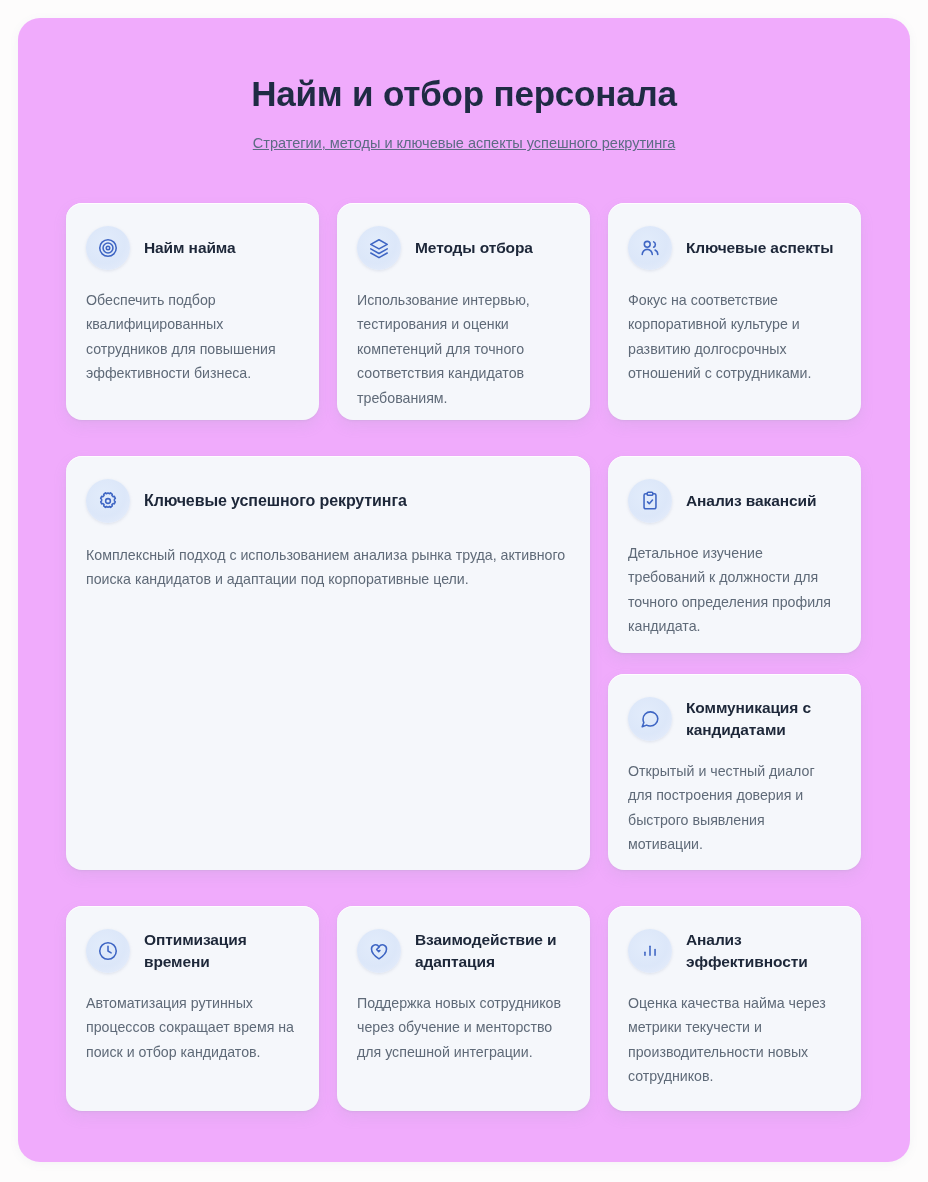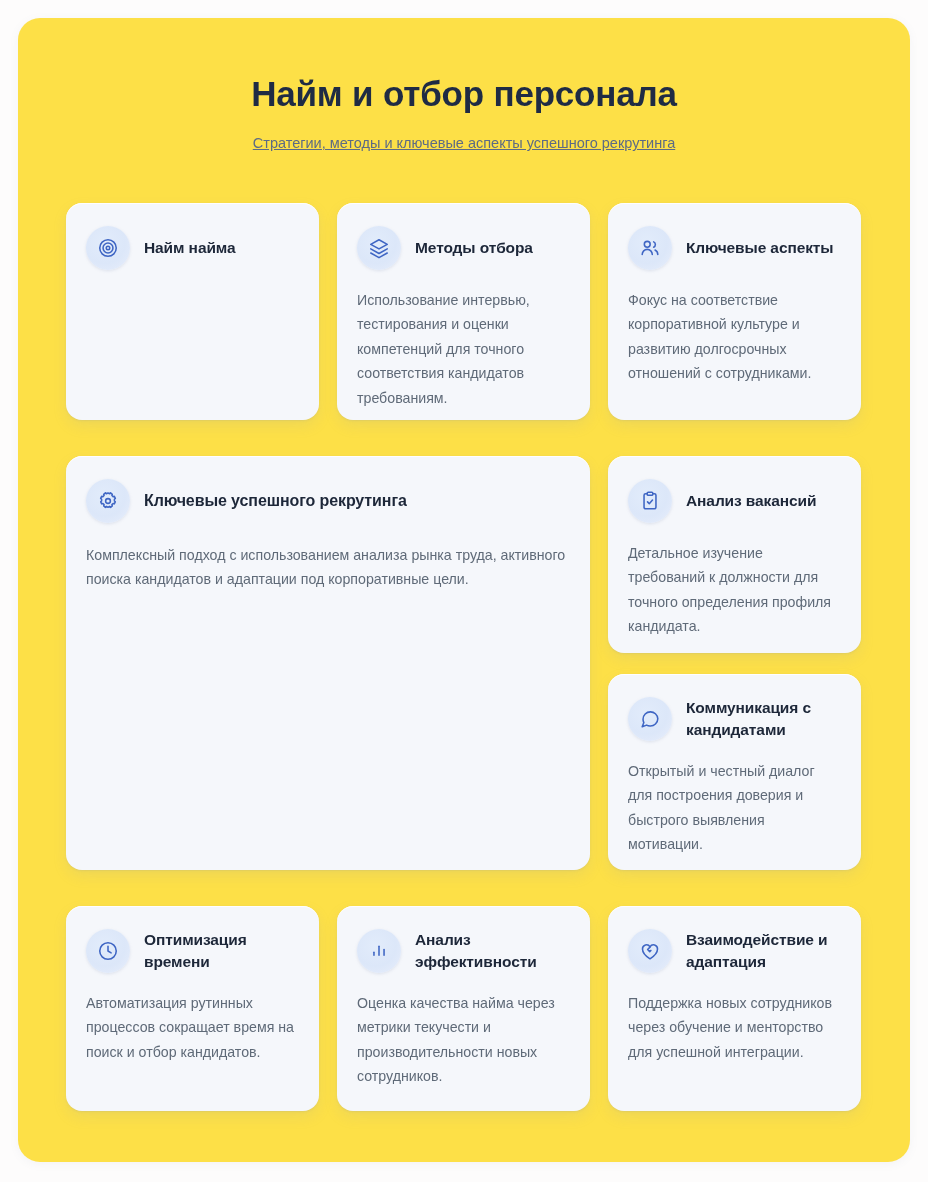--- a/index.html
+++ b/index.html
@@ -15,21 +15,21 @@
     font-family: "Liberation Sans", "DejaVu Sans", sans-serif;
     -webkit-font-smoothing: antialiased;
   }
 
   .page-frame {
     position: absolute;
     left: 18px;
     top: 18px;
     width: 892px;
     height: 1144px;
-    background: #fde047;
+    background: #f0abfc;
     border-radius: 22px;
     box-shadow: 0 2px 10px rgba(120,130,150,0.07);
     overflow: hidden;
   }
 
   
   .header {
     text-align: center;
     padding-top: 56px;
   }
@@ -147,20 +147,21 @@
       <div class="card-head">
         <span class="icon-badge">
           <svg viewBox="0 0 24 24">
               <circle cx="12" cy="12" r="9"></circle>
               <circle cx="12" cy="12" r="5.4"></circle>
               <circle cx="12" cy="12" r="1.9"></circle>
             </svg>
         </span>
         <span class="card-title">Найм найма</span>
       </div>
+      <div class="card-body">Обеспечить подбор квалифицированных сотрудников для повышения эффективности бизнеса.</div>
     </div>
 
     <div class="card">
       <div class="card-head">
         <span class="icon-badge">
           <svg viewBox="0 0 24 24">
               <path d="M12 3 3 8l9 5 9-5-9-5z"></path>
               <path d="M3 13l9 5 9-5"></path>
               <path d="M3 17.5l9 5 9-5"></path>
             </svg>
@@ -234,37 +235,37 @@
         </span>
         <span class="card-title">Оптимизация времени</span>
       </div>
       <div class="card-body">Автоматизация рутинных процессов сокращает время на поиск и отбор кандидатов.</div>
     </div>
 
     <div class="card">
       <div class="card-head">
         <span class="icon-badge">
           <svg viewBox="0 0 24 24">
+              <path d="M12 20.5S3.8 15.4 3.8 9.8a4.4 4.4 0 0 1 8.2-2.3 4.4 4.4 0 0 1 8.2 2.3c0 5.6-8.2 10.7-8.2 10.7z"></path>
+              <path d="M12 7.8l-2.6 2.6 2.3 2.3 1.3-1.3"></path>
+            </svg>
+        </span>
+        <span class="card-title">Взаимодействие и адаптация</span>
+      </div>
+      <div class="card-body">Поддержка новых сотрудников через обучение и менторство для успешной интеграции.</div>
+    </div>
+
+    <div class="card">
+      <div class="card-head">
+        <span class="icon-badge">
+          <svg viewBox="0 0 24 24">
               <path d="M6.5 16.5v-3.2"></path>
               <path d="M12 16.5V6.8"></path>
               <path d="M17.5 16.5v-6.2"></path>
             </svg>
         </span>
         <span class="card-title">Анализ эффективности</span>
       </div>
       <div class="card-body">Оценка качества найма через метрики текучести и производительности новых сотрудников.</div>
     </div>
 
-    <div class="card">
-      <div class="card-head">
-        <span class="icon-badge">
-          <svg viewBox="0 0 24 24">
-              <path d="M12 20.5S3.8 15.4 3.8 9.8a4.4 4.4 0 0 1 8.2-2.3 4.4 4.4 0 0 1 8.2 2.3c0 5.6-8.2 10.7-8.2 10.7z"></path>
-              <path d="M12 7.8l-2.6 2.6 2.3 2.3 1.3-1.3"></path>
-            </svg>
-        </span>
-        <span class="card-title">Взаимодействие и адаптация</span>
-      </div>
-      <div class="card-body">Поддержка новых сотрудников через обучение и менторство для успешной интеграции.</div>
-    </div>
-
   </div>
 </div>
 
 </body></html>

